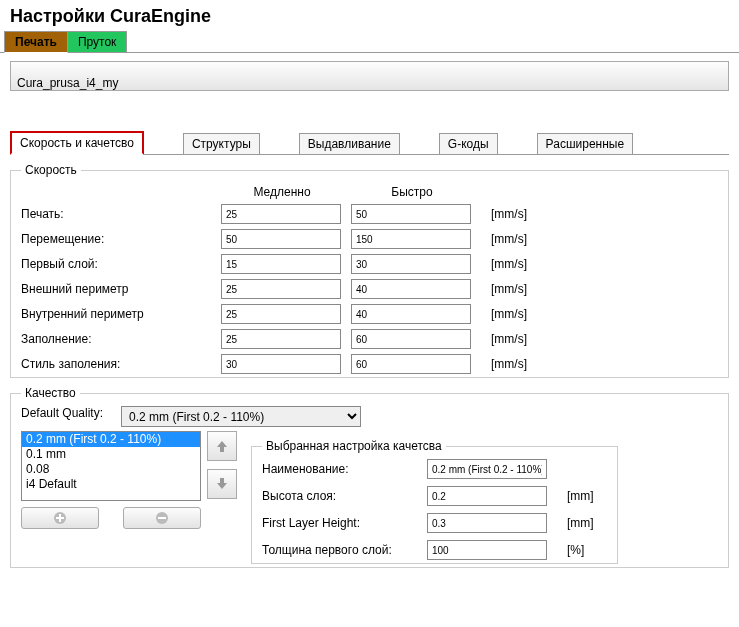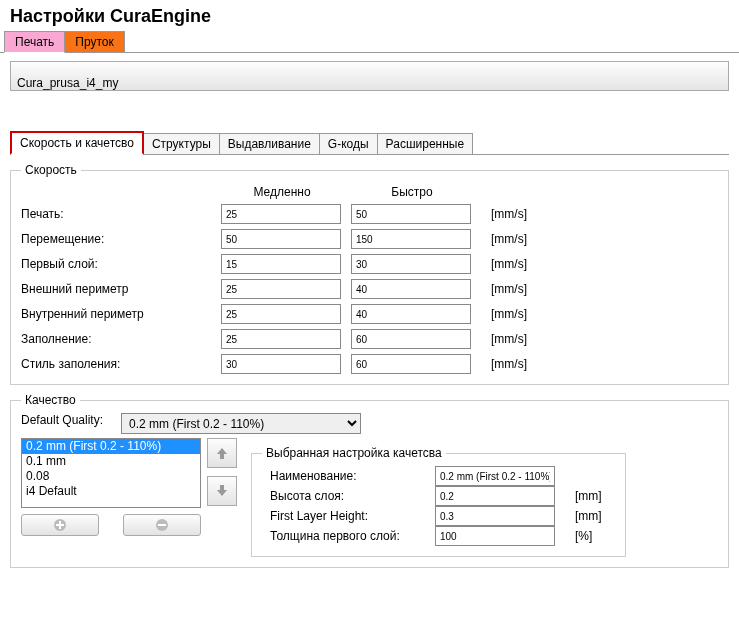--- a/index.html
+++ b/index.html
@@ -20,44 +20,46 @@
     display: flex;
     align-items: flex-end;
     border-bottom: 1px solid #999;
     padding-left: 4px;
   }
   .tab {
     padding: 3px 10px;
     border: 1px solid #999;
     border-bottom: none;
     margin-right: -1px;
-    background: #f97316;
+    background: #22c55e;
     position: relative;
     cursor: default;
   }
   .tab.active {
-    background: #f9a8d4;
+    background: #a16207;
     border-bottom: 1px solid #fff;
     margin-bottom: -1px;
     z-index: 1;
+    font-weight: bold;
   }
   .content-area { padding: 8px 10px; }
   .profile-combo {
     width: 100%;
     border: 1px solid #aaa;
     background: linear-gradient(#fdfdfd,#e5e5e5);
     padding: 14px 6px;
     height: 20px;
     line-height: 14px;
   }
   .sub-tabs {
     display: flex;
     align-items: flex-end;
     border-bottom: 1px solid #999;
     margin-top: 40px;
+    gap: 40px;
   }
   .sub-tab {
     padding: 3px 8px;
     border: 1px solid #999;
     border-bottom: none;
     margin-right: -1px;
     background: #f5f5f5;
     cursor: default;
     font-size: 12px;
   }
@@ -65,21 +67,21 @@
     background: #fff;
     border: 2px solid #c00;
     border-bottom: 2px solid #fff;
     margin-bottom: -1px;
     z-index: 1;
     font-size: 12px;
   }
   fieldset {
     border: 1px solid #ccc;
     margin: 8px 0 0 0;
-    padding: 6px 10px 10px 10px;
+    padding: 6px 10px 3px 10px;
   }
   legend { padding: 0 4px; font-size: 12px; }
   .speed-grid {
     display: grid;
     grid-template-columns: 200px 120px 10px 120px 20px 60px;
     row-gap: 5px;
     align-items: center;
     margin-top: 2px;
   }
   .hdr { text-align: center; padding-left: 2px; }
@@ -132,22 +134,22 @@
     border: 1px solid #aaa;
     border-radius: 3px;
     background: linear-gradient(#fdfdfd,#e3e3e3);
     display:flex; align-items:center; justify-content:center;
     cursor: default;
   }
   .right-fieldset { flex: 0 0 auto; }
   .sel-grid {
     display: grid;
     grid-template-columns: 165px 120px 20px 40px;
+    row-gap: 7px;
     align-items: center;
-    margin-left: 8px;
   }
 </style>
 </head>
 <body>
 
 <div class="title">Настройки CuraEngine</div>
 
 <div class="tabs-row">
   <div class="tab active">Печать</div>
   <div class="tab">Пруток</div>

